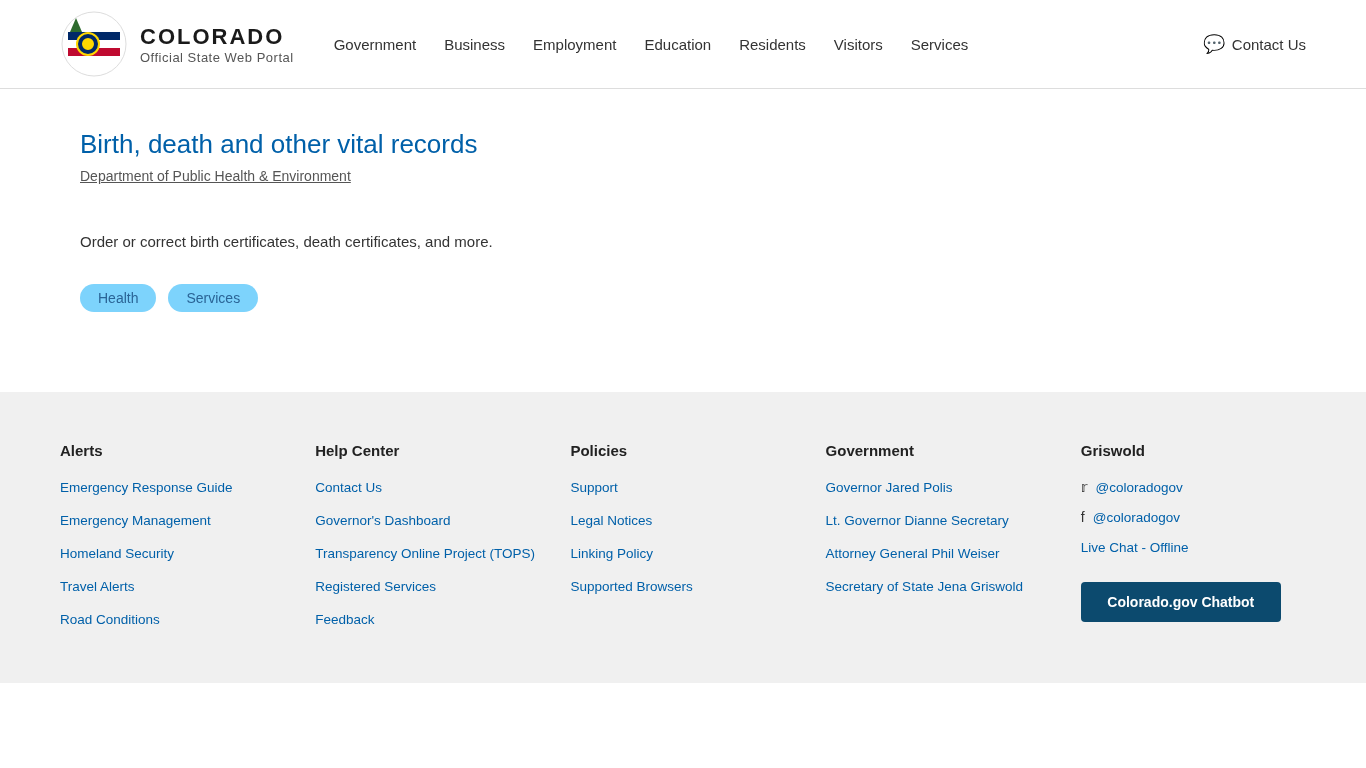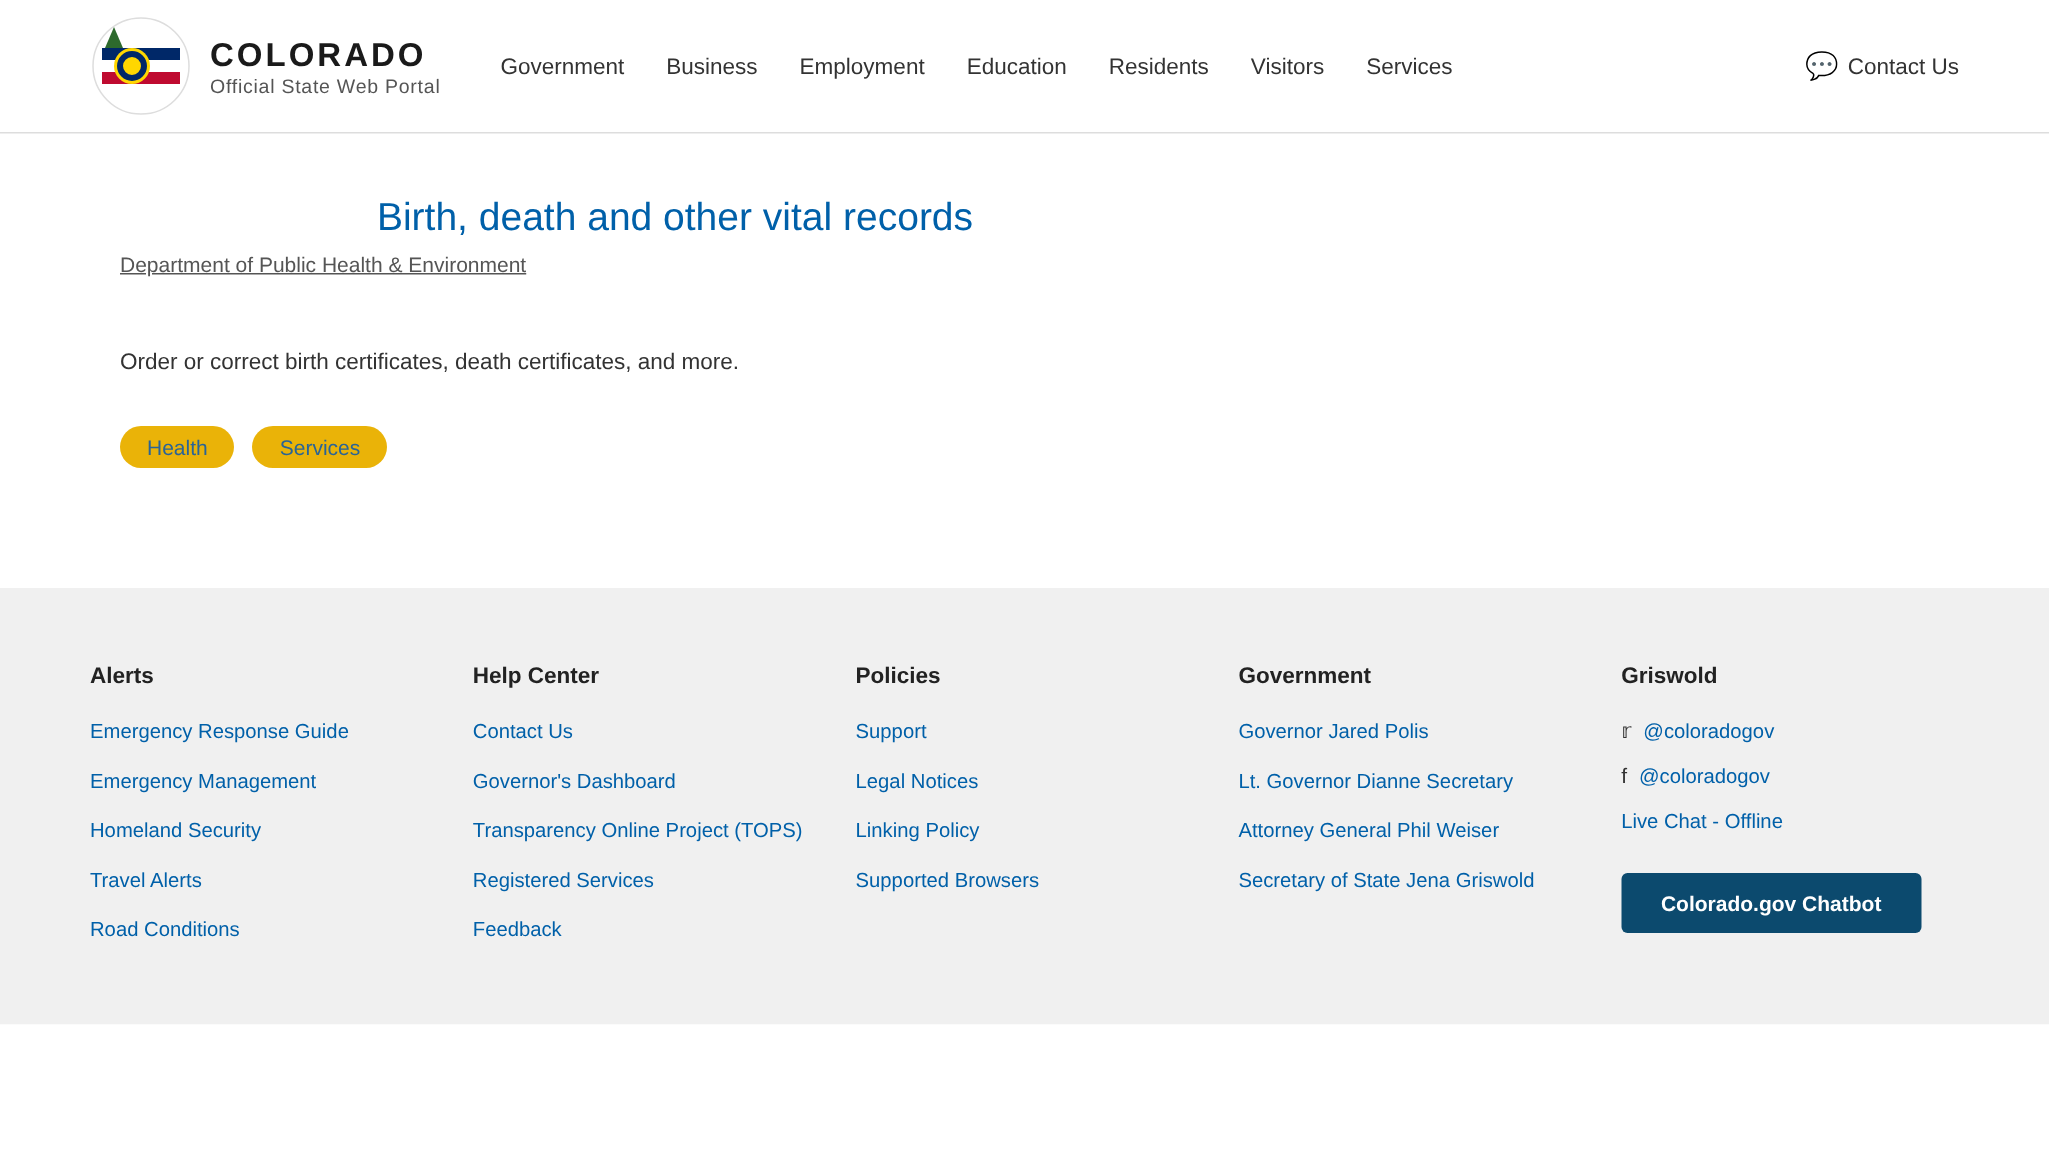--- a/index.html
+++ b/index.html
@@ -69,21 +69,20 @@
     
     .main-content {
       padding: 40px 80px 80px 80px;
       max-width: 900px;
     }
     .page-title {
       font-size: 26px;
       color: #0060a9;
       font-weight: normal;
       margin-bottom: 8px;
-      text-align: center;
     }
     .department-name {
       font-size: 14px;
       color: #555;
       margin-bottom: 46px;
       text-decoration: underline;
     }
     .description {
       font-size: 15px;
       color: #333;
@@ -91,21 +90,21 @@
       line-height: 1.6;
     }
     .tags {
       display: flex;
       gap: 12px;
     }
     .tag {
       display: inline-block;
       padding: 6px 18px;
       border-radius: 20px;
-      background: #eab308;
+      background: #7dd3fc;
       color: #2a6496;
       font-size: 14px;
       cursor: pointer;
       border: none;
     }
 
     
     .footer {
       background: #f0f0f0;
       padding: 50px 60px 40px 60px;

